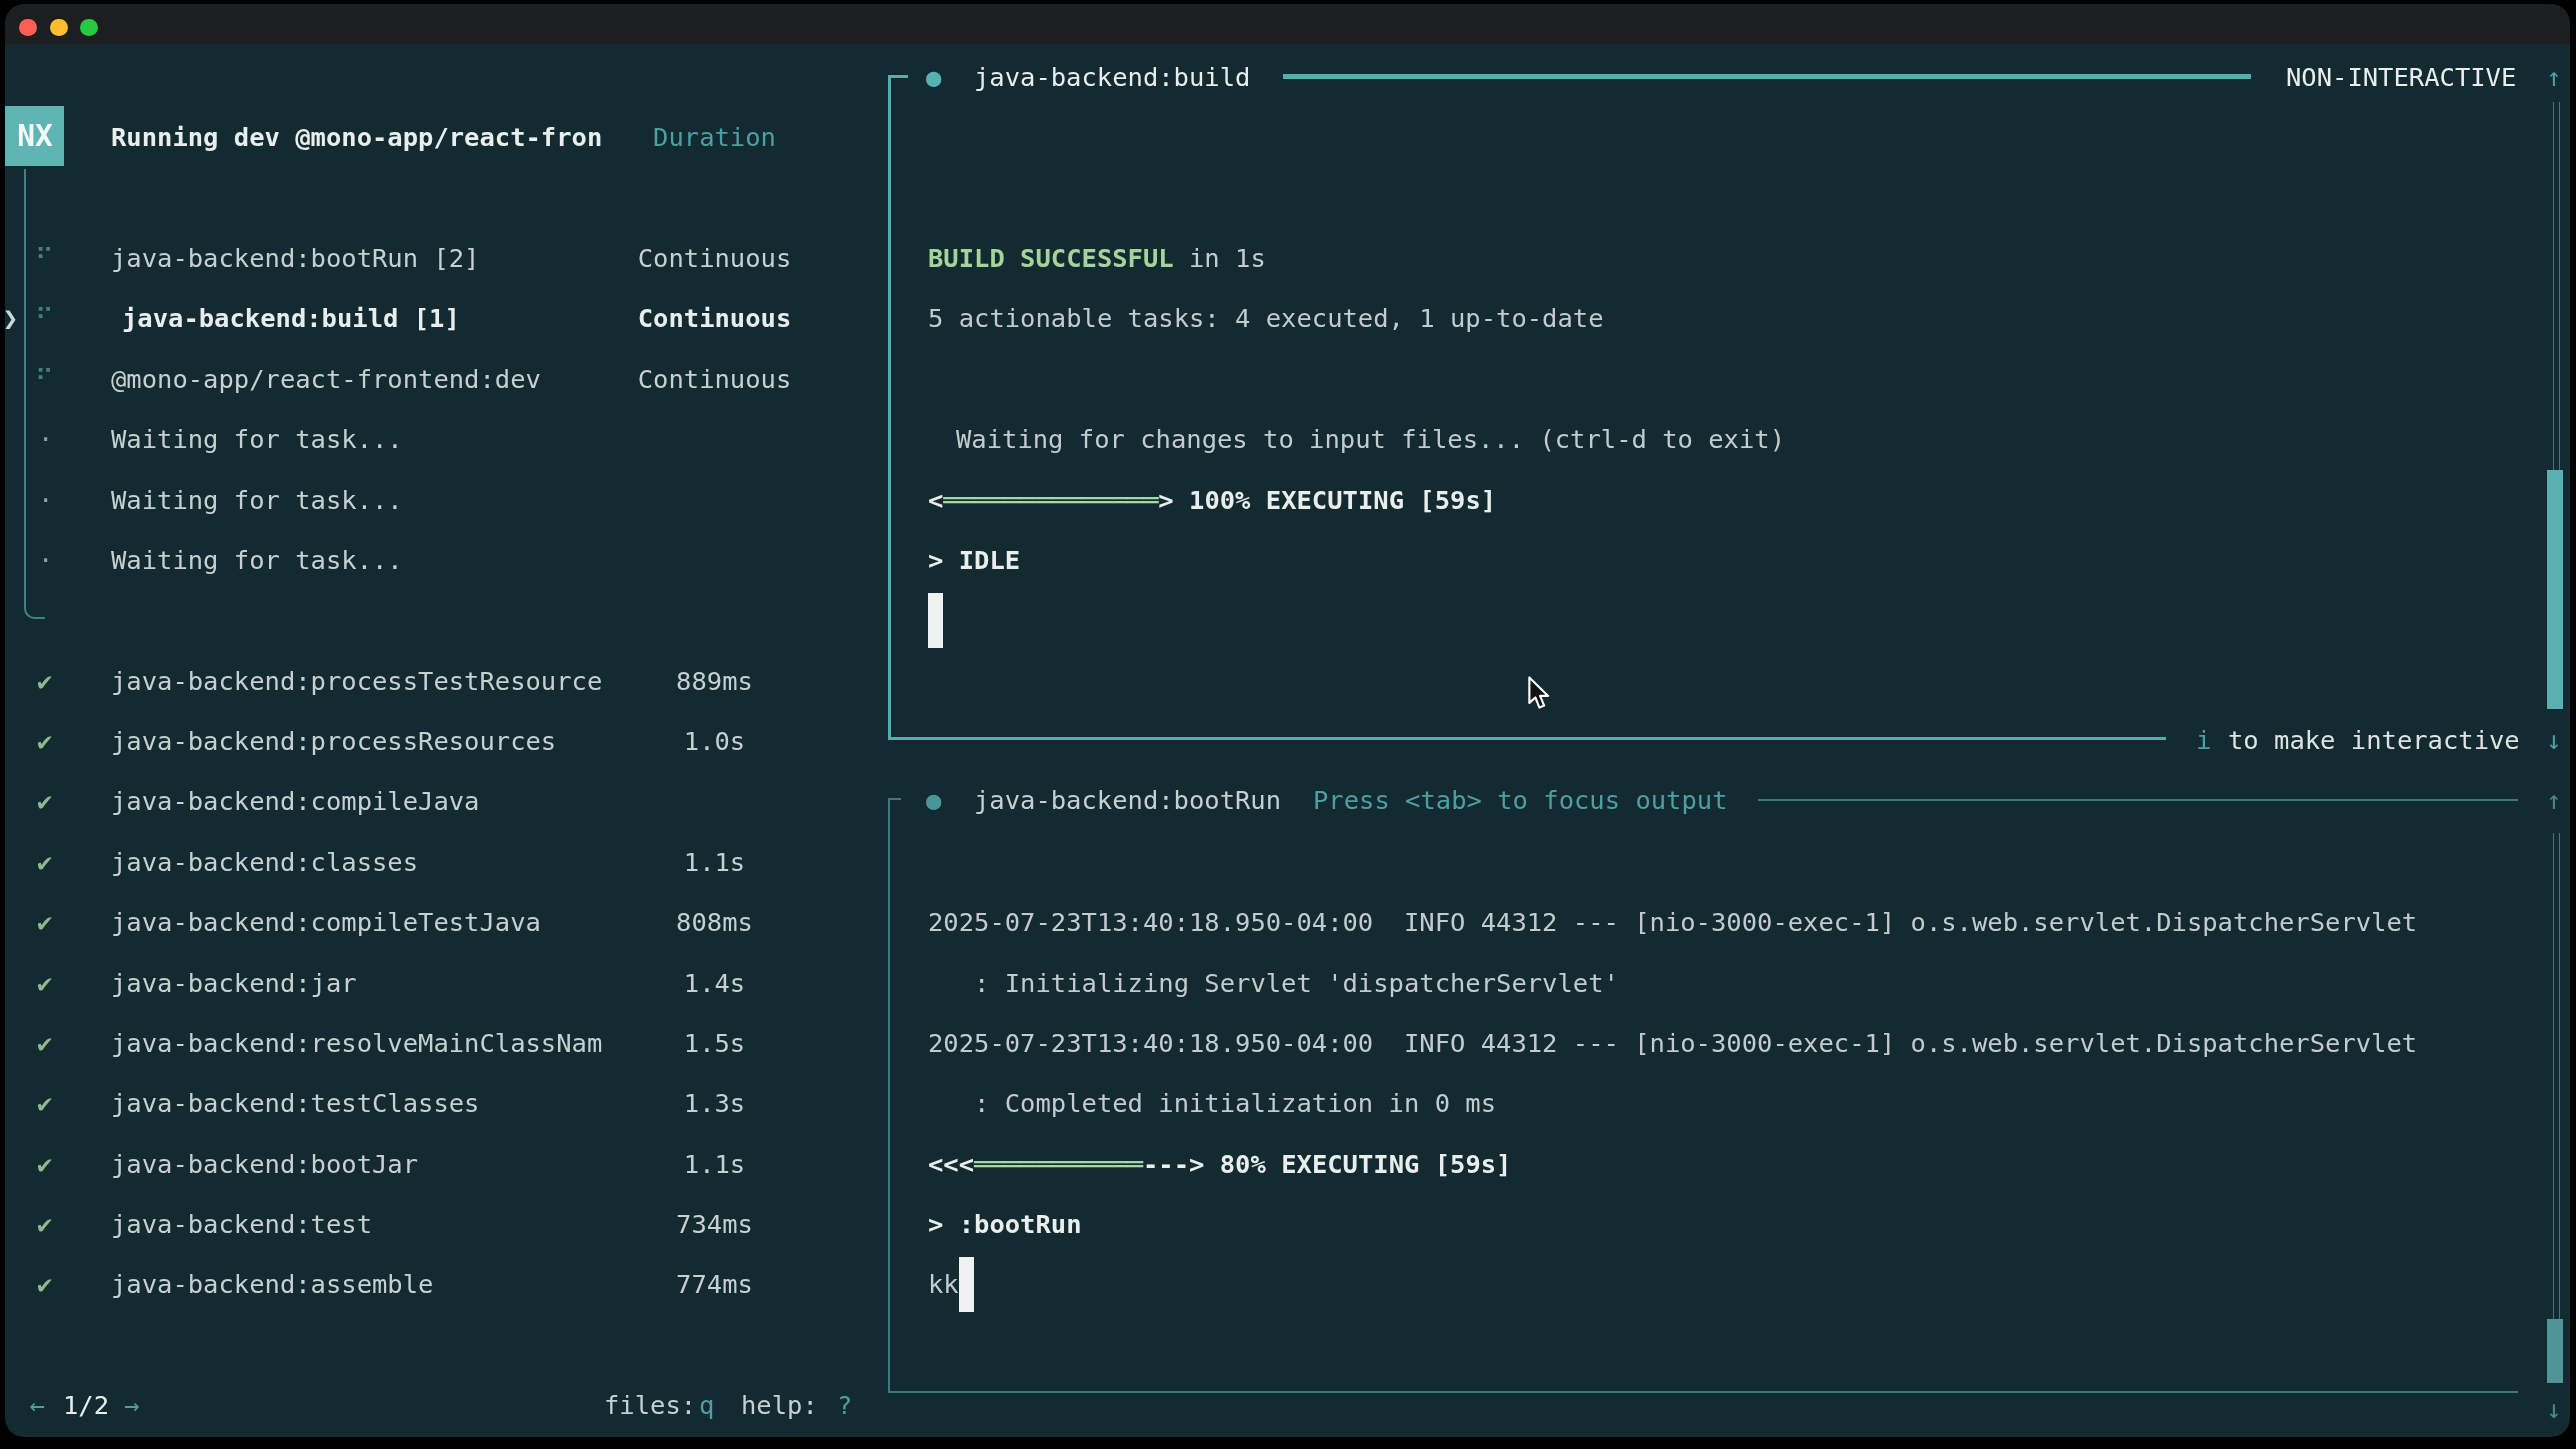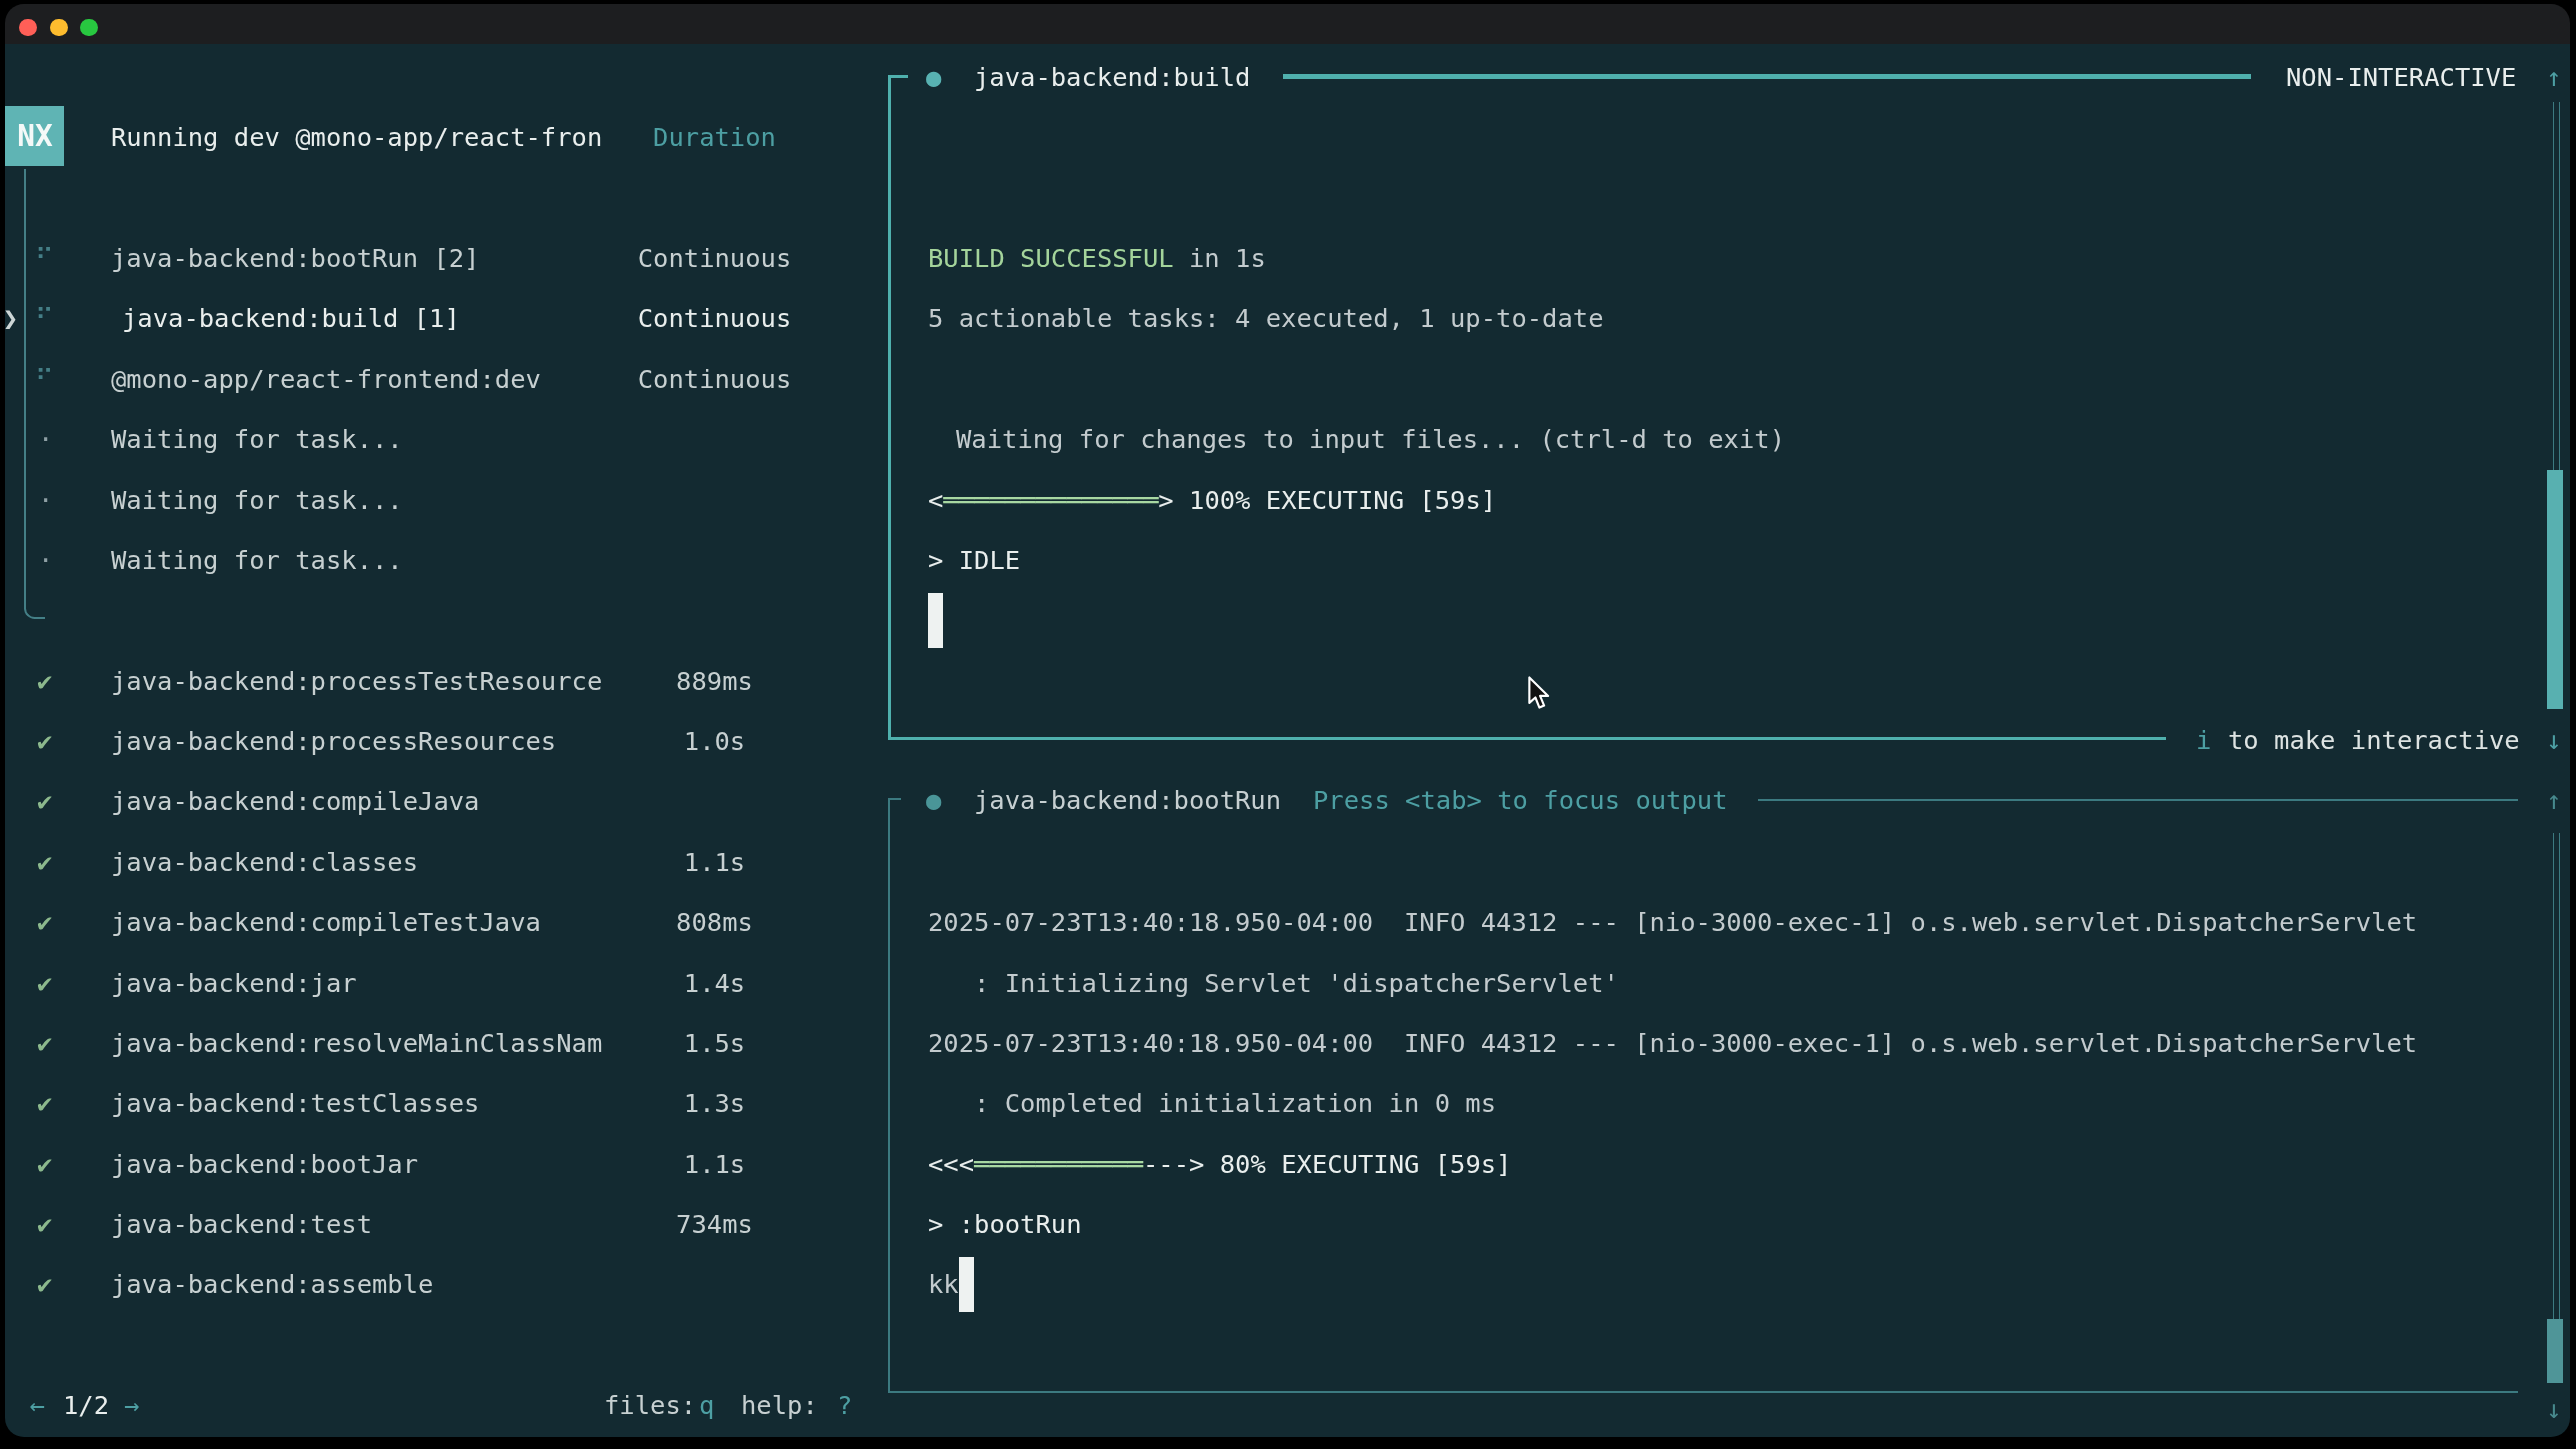--- a/index.html
+++ b/index.html
@@ -4,21 +4,21 @@
 <style>
   html,body{margin:0;padding:0;background:#000;}
   .screen{position:relative;width:2576px;height:1449px;background:#000;overflow:hidden;
           font-family:"DejaVu Sans Mono",monospace;}
   .titlebar{position:absolute;left:5.4px;top:4px;width:2565px;height:40px;background:#1d1e20;
             border-radius:19px 19px 0 0;}
   .tl{position:absolute;top:14.8px;width:17.4px;height:17.4px;border-radius:50%;}
   .winbg{position:absolute;left:5.4px;top:44px;width:2565px;height:1393px;background:#132a31;
          border-radius:0 0 19px 19px;}
   .t{position:absolute;height:60px;line-height:60px;white-space:pre;font-size:25.5px;color:#c7d0d1;}
-  .b{font-weight:400;}
+  .b{font-weight:700;}
   .w{color:#e9eeed;}
   .teal{color:#4d9fa3;}
   .dimteal{color:#47898d;}
   .green{color:#a8d8a2;}
   .bgreen{color:#a4d49b;}
   .chk{color:#8cb98d;}
   .spin{color:#447e86;}
   .wdot{color:#8fa0a5;}
   .gray{color:#c3cbce;}
   .dur{width:275px;text-align:center;}
@@ -112,20 +112,21 @@
   <div class="t chk" style="left:37px;top:1134px;">✔</div>
   <div class="t" style="left:111px;top:1134px;">java-backend:bootJar</div>
   <div class="t dur" style="left:577px;top:1134px;">1.1s</div>
 
   <div class="t chk" style="left:37px;top:1194px;">✔</div>
   <div class="t" style="left:111px;top:1194px;">java-backend:test</div>
   <div class="t dur" style="left:577px;top:1194px;">734ms</div>
 
   <div class="t chk" style="left:37px;top:1254px;">✔</div>
   <div class="t" style="left:111px;top:1254px;">java-backend:assemble</div>
+  <div class="t dur" style="left:577px;top:1254px;">774ms</div>
 
   <div class="t teal" style="left:29.5px;top:1375px;">←</div>
   <div class="t w" style="left:63px;top:1375px;">1/2</div>
   <div class="t teal" style="left:124px;top:1375px;">→</div>
   <div class="t" style="left:604px;top:1375px;">files:</div>
   <div class="t teal" style="left:699px;top:1375px;">q</div>
   <div class="t" style="left:741px;top:1375px;">help:</div>
   <div class="t teal" style="left:837px;top:1375px;">?</div>
 
   <div class="hline" style="left:888px;top:75px;width:20px;height:2.7px;"></div>

